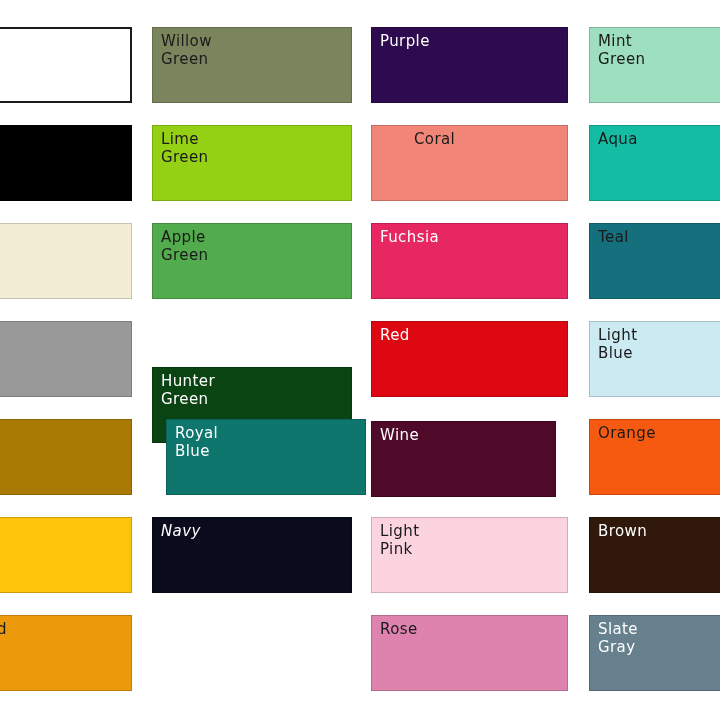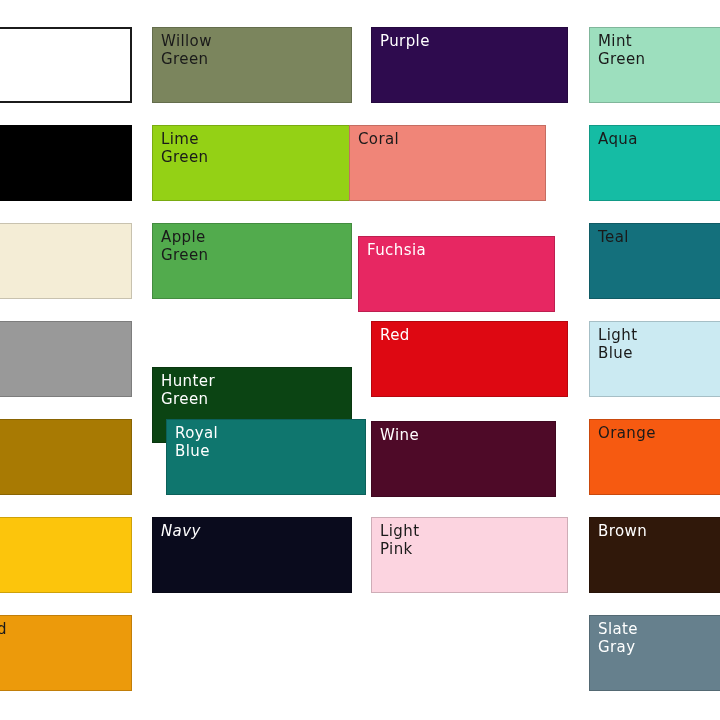--- a/index.html
+++ b/index.html
@@ -67,34 +67,34 @@
       <span class="swatch-label lbl-dark">Mint
 Green</span>
     </div>
     <div class="swatch hairline" style="left: -28px; top: 125px; width: 160px; height: 76px; background: rgb(0, 0, 0);">
       <span class="swatch-label lbl-light"></span>
     </div>
     <div class="swatch hairline" style="left: 152px; top: 125px; width: 200px; height: 76px; background: rgb(148, 209, 21);">
       <span class="swatch-label lbl-dark">Lime
 Green</span>
     </div>
-    <div class="swatch hairline" style="left: 349px; top: 125px; width: 197px; height: 76px; background: rgb(240, 133, 120);">
+    <div class="swatch hairline" style="left: 371px; top: 125px; width: 197px; height: 76px; background: rgb(240, 133, 120); padding-left: 34px;">
       <span class="swatch-label lbl-dark">Coral</span>
     </div>
     <div class="swatch hairline" style="left: 589px; top: 125px; width: 160px; height: 76px; background: rgb(21, 188, 164);">
       <span class="swatch-label lbl-dark">Aqua</span>
     </div>
     <div class="swatch hairline" style="left: -28px; top: 223px; width: 160px; height: 76px; background: rgb(244, 237, 214);">
       <span class="swatch-label lbl-dark"></span>
     </div>
     <div class="swatch hairline" style="left: 152px; top: 223px; width: 200px; height: 76px; background: rgb(82, 171, 77);">
       <span class="swatch-label lbl-dark">Apple
 Green</span>
     </div>
-    <div class="swatch hairline" style="left: 358px; top: 223px; width: 197px; height: 76px; background: rgb(231, 39, 98); margin-top: 13px;">
+    <div class="swatch hairline" style="left: 371px; top: 223px; width: 197px; height: 76px; background: rgb(231, 39, 98);">
       <span class="swatch-label lbl-light">Fuchsia</span>
     </div>
     <div class="swatch hairline" style="left: 589px; top: 223px; width: 160px; height: 76px; background: rgb(20, 112, 124);">
       <span class="swatch-label lbl-dark">Teal</span>
     </div>
     <div class="swatch hairline" style="left: -28px; top: 321px; width: 160px; height: 76px; background: rgb(153, 153, 153);">
       <span class="swatch-label lbl-dark"></span>
     </div>
     <div class="swatch hairline" style="left: 152px; top: 321px; width: 200px; height: 76px; background: rgb(11, 68, 19); margin-top: 46px;">
       <span class="swatch-label lbl-light">Hunter
@@ -129,17 +129,20 @@
     <div class="swatch hairline" style="left: 371px; top: 517px; width: 197px; height: 76px; background: rgb(252, 212, 224);">
       <span class="swatch-label lbl-dark">Light
 Pink</span>
     </div>
     <div class="swatch hairline" style="left: 589px; top: 517px; width: 160px; height: 76px; background: rgb(48, 24, 10);">
       <span class="swatch-label lbl-light">Brown</span>
     </div>
     <div class="swatch hairline" style="left: -28px; top: 615px; width: 160px; height: 76px; background: rgb(236, 154, 11);">
       <span class="swatch-label lbl-dark">ard</span>
     </div>
+    <div class="swatch hairline" style="left: 371px; top: 615px; width: 197px; height: 76px; background: rgb(221, 131, 173);">
+      <span class="swatch-label lbl-dark">Rose</span>
+    </div>
     <div class="swatch hairline" style="left: 589px; top: 615px; width: 160px; height: 76px; background: rgb(102, 128, 141);">
       <span class="swatch-label lbl-light">Slate
 Gray</span>
     </div>
   </div>
 
 </body></html>

